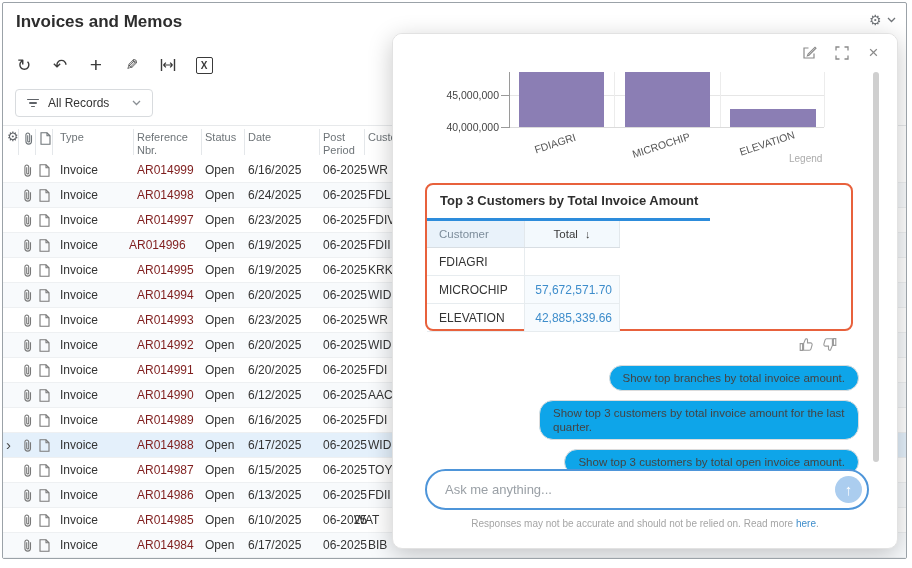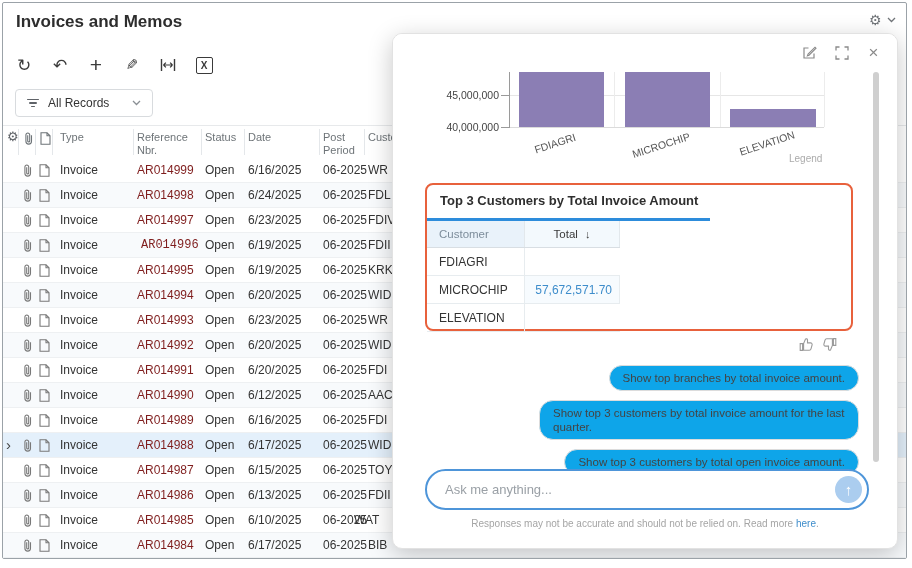--- a/index.html
+++ b/index.html
@@ -248,21 +248,21 @@
               <path d="M8.5 3.2v6.1a2.8 2.8 0 0 1-5.6 0V2.9a1.9 1.9 0 1 1 3.8 0v6a1 1 0 0 1-2 0V3.2" fill="none" stroke="#787878" stroke-width="1.1"></path>
             </svg>
     </span>
     <span class="ic" style="left:36px;">
       <svg width="11" height="13" viewBox="0 0 11 13">
               <path d="M1 .8h6l3 3v8.4H1z" fill="none" stroke="#787878" stroke-width="1.1"></path>
               <path d="M7 .8v3h3" fill="none" stroke="#787878" stroke-width="1.1"></path>
             </svg>
     </span>
     <span style="left:57px;">Invoice</span>
-    <span style="left:138px;font-family:Liberation Mono, monospace;" class="link">AR014996</span>
+    <span style="left:126px;" class="link">AR014996</span>
     <span style="left:202px;">Open</span>
     <span style="left:245px;">6/19/2025</span>
     <span style="left:320px;">06-2025</span>
     <span style="left:365px;">FDII</span>
   </div>
         <div class="grow">
     <span class="chev"></span>
     <span class="ic" style="left:19px;">
       <svg width="11" height="13" viewBox="0 0 11 13">
               <path d="M8.5 3.2v6.1a2.8 2.8 0 0 1-5.6 0V2.9a1.9 1.9 0 1 1 3.8 0v6a1 1 0 0 1-2 0V3.2" fill="none" stroke="#787878" stroke-width="1.1"></path>
@@ -559,20 +559,21 @@
           <div>
               <div class="crow">
     <div class="c1">FDIAGRI</div>
   </div>
               <div class="crow">
     <div class="c1">MICROCHIP</div>
     <div class="c2">57,672,571.70</div>
   </div>
               <div class="crow">
     <div class="c1">ELEVATION</div>
+    <div class="c2">42,885,339.66</div>
   </div>
             </div>
         </div>
       </div>
 
       <div class="thumbs">
         <svg width="15" height="15" viewBox="0 0 15 15">
           <path d="M1.2 6.6h2.4v6.8H1.2z M4.6 13.2h5.7c.8 0 1.5-.5 1.7-1.3l1.1-4c.3-1-.5-2-1.5-2H8.5V3c0-1.1-1.4-1.6-2.1-.8L4.6 6.6z" fill="none" stroke="#9a9a9a" stroke-width="1.1"></path>
         </svg>
         <svg width="15" height="15" viewBox="0 0 15 15" style="transform:rotate(180deg)">

